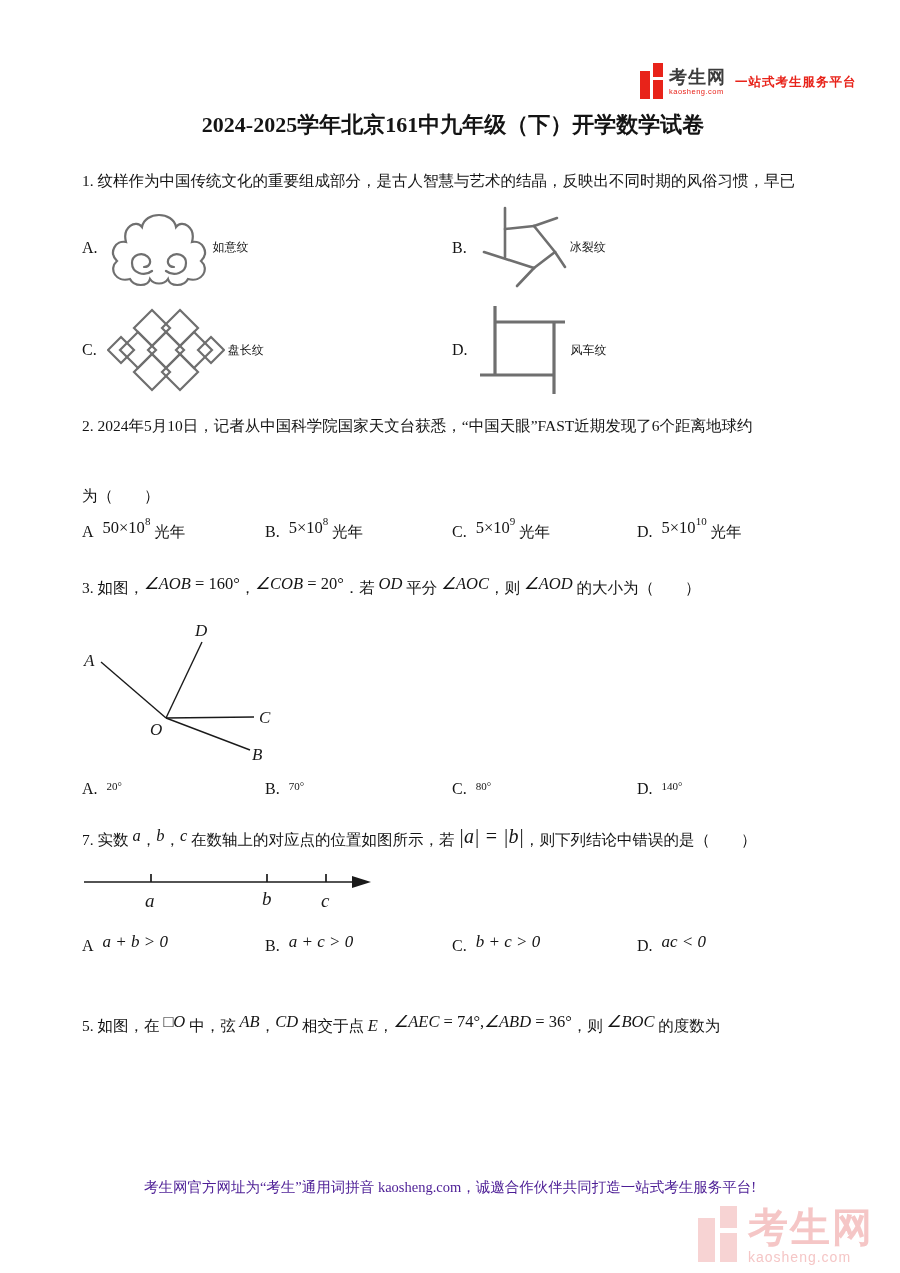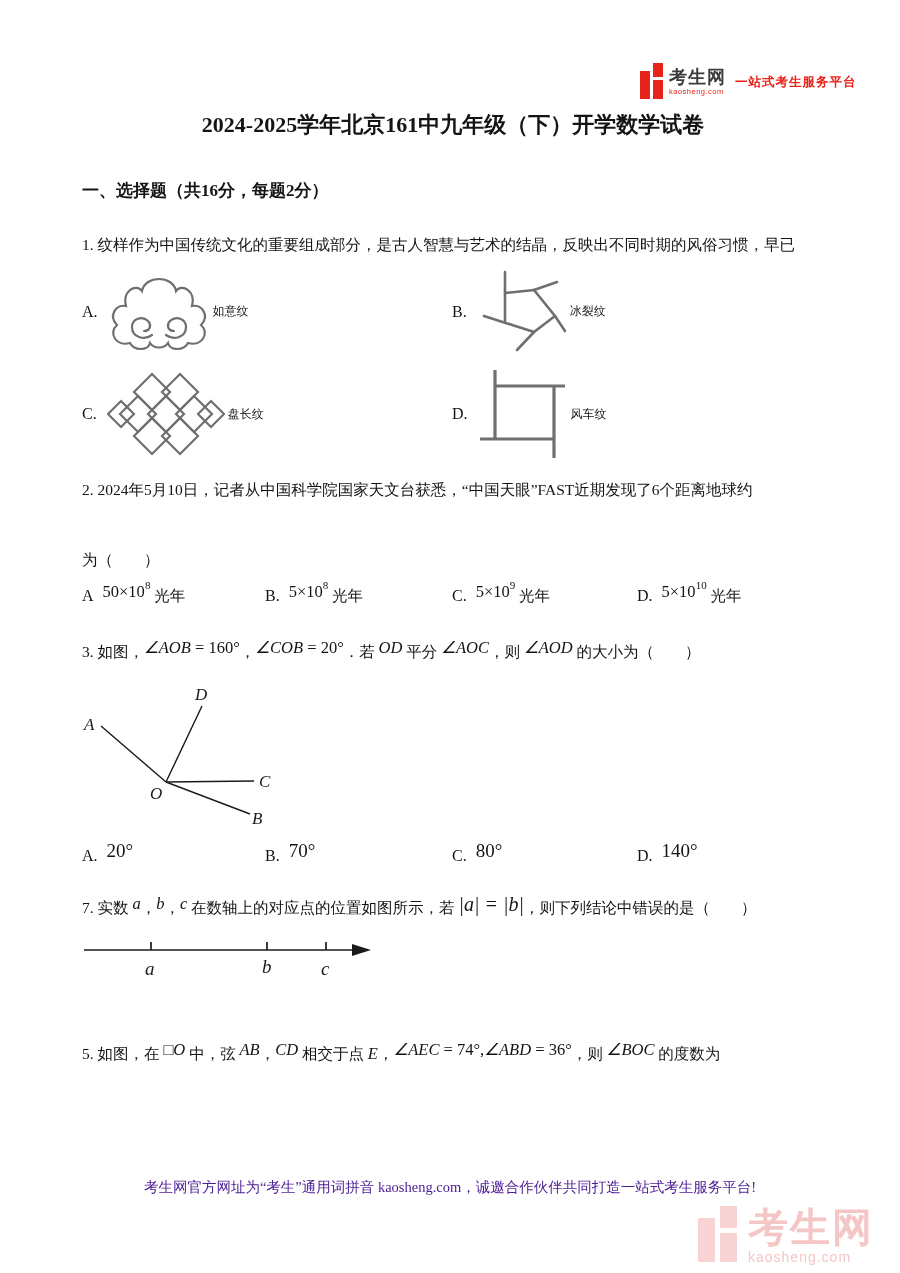--- a/index.html
+++ b/index.html
@@ -45,21 +45,21 @@
   .fig-opt svg { margin-left:10px; }
   .fig-name { font-size:12px; margin-left:3px; }
 
   
   .opts4 { display:grid; grid-template-columns:183px 187px 185px 1fr; align-items:baseline; }
   .opts4.q2 { margin-top:8px; }
   .opts4.q3 { margin-top:10px; }
   .opts4.q4 { margin-top:20px; }
   .opt-item { white-space:nowrap; }
   .opt-item .opt-label { margin-right:9px; }
-  .val-r { font-size:19px; position:relative; top:-4px; }
+  .val-r { font-size:11px; position:relative; top:-4px; }
   .val-m { font-style:italic; font-size:17px; position:relative; top:-4px; }
 
   .q3fig { margin:14px 0 0 -6px; }
   .q4fig { margin:10px 0 0 -8px; }
   .svg-label { font-style:italic; font-family:"Liberation Serif", serif; }
 
   .footer { position:absolute; top:1178px; left:0; width:100%; text-align:center; font-size:14.5px; color:#4c1d95; }
 
   
   .watermark { position:absolute; top:1206px; left:698px; display:flex; align-items:center; }
@@ -80,21 +80,20 @@
     </svg>
     <span class="logo-textcol">
       <span class="logo-brand">考生网</span>
       <span class="logo-domain">kaosheng.com</span>
     </span>
     <span class="logo-tagline">一站式考生服务平台</span>
   </div>
 
   <div class="content">
     <h1 class="title">2024-2025学年北京161中九年级（下）开学数学试卷</h1>
-    <h2 class="section-heading">一、选择题（共16分，每题2分）</h2>
 
     
     <p class="qtext mt1"><span>1. 纹样作为中国传统文化的重要组成部分，是古人智慧与艺术的结晶，反映出不同时期的风俗习惯，早已</span><br>
     </p>
 
     <div class="fig-row r1">
       <div class="fig-opt">
         <span class="opt-label">A.</span>
         <svg width="102" height="82" viewBox="0 0 102 82" fill="none" stroke="#6f6f6f" stroke-width="2.2" stroke-linecap="round">
           <path d="M22,72 C8,76 0,62 9,54 C0,45 8,33 18,35 C14,20 28,12 34,20 C37,4 65,4 68,20 C74,12 88,20 84,35 C94,33 102,45 93,54 C102,62 94,76 80,72 C76,80 62,80 60,72 C56,78 46,78 42,72 C40,80 26,80 22,72"></path>
@@ -196,20 +195,26 @@
         <path d="M252,8 L252,16"></path>
       </g>
       <polygon points="297,16 278,10 278,22" fill="#1a1a1a"></polygon>
       <g fill="#1a1a1a" font-size="19" class="svg-label">
         <text x="71" y="41">a</text>
         <text x="188" y="39">b</text>
         <text x="247" y="41">c</text>
       </g>
     </svg>
 
+    <div class="opts4 q4">
+      <span class="opt-item"><span class="opt-label">A</span><span class="val-m">a + b &gt; 0</span></span>
+      <span class="opt-item"><span class="opt-label">B.</span><span class="val-m">a + c &gt; 0</span></span>
+      <span class="opt-item"><span class="opt-label">C.</span><span class="val-m">b + c &gt; 0</span></span>
+      <span class="opt-item"><span class="opt-label">D.</span><span class="val-m">ac &lt; 0</span></span>
+    </div>
 
     
     <p class="qtext mt5"><span class="pt-c">5. 如图，在 </span><span class="pt-rr">□</span><span class="pt-mr">O</span><span class="pt-c"> 中，弦 </span><span class="pt-mr">AB</span><span class="pt-c">，</span><span class="pt-mr">CD</span><span class="pt-c"> 相交于点 </span><span class="pt-m">E</span><span class="pt-c">，</span><span class="pt-mr">∠AEC</span><span class="pt-rr"> = 74°,</span><span class="pt-mr">∠ABD</span><span class="pt-rr"> = 36°</span><span class="pt-c">，则 </span><span class="pt-mr">∠BOC</span><span class="pt-c"> 的度数为</span></p>
   </div>
 
   <div class="footer">考生网官方网址为“考生”通用词拼音 kaosheng.com，诚邀合作伙伴共同打造一站式考生服务平台!</div>
 
   <div class="watermark">
     <svg width="42" height="58" viewBox="0 0 42 58">
       <rect x="0" y="12" width="17" height="44" fill="#f7d3d3"></rect>

